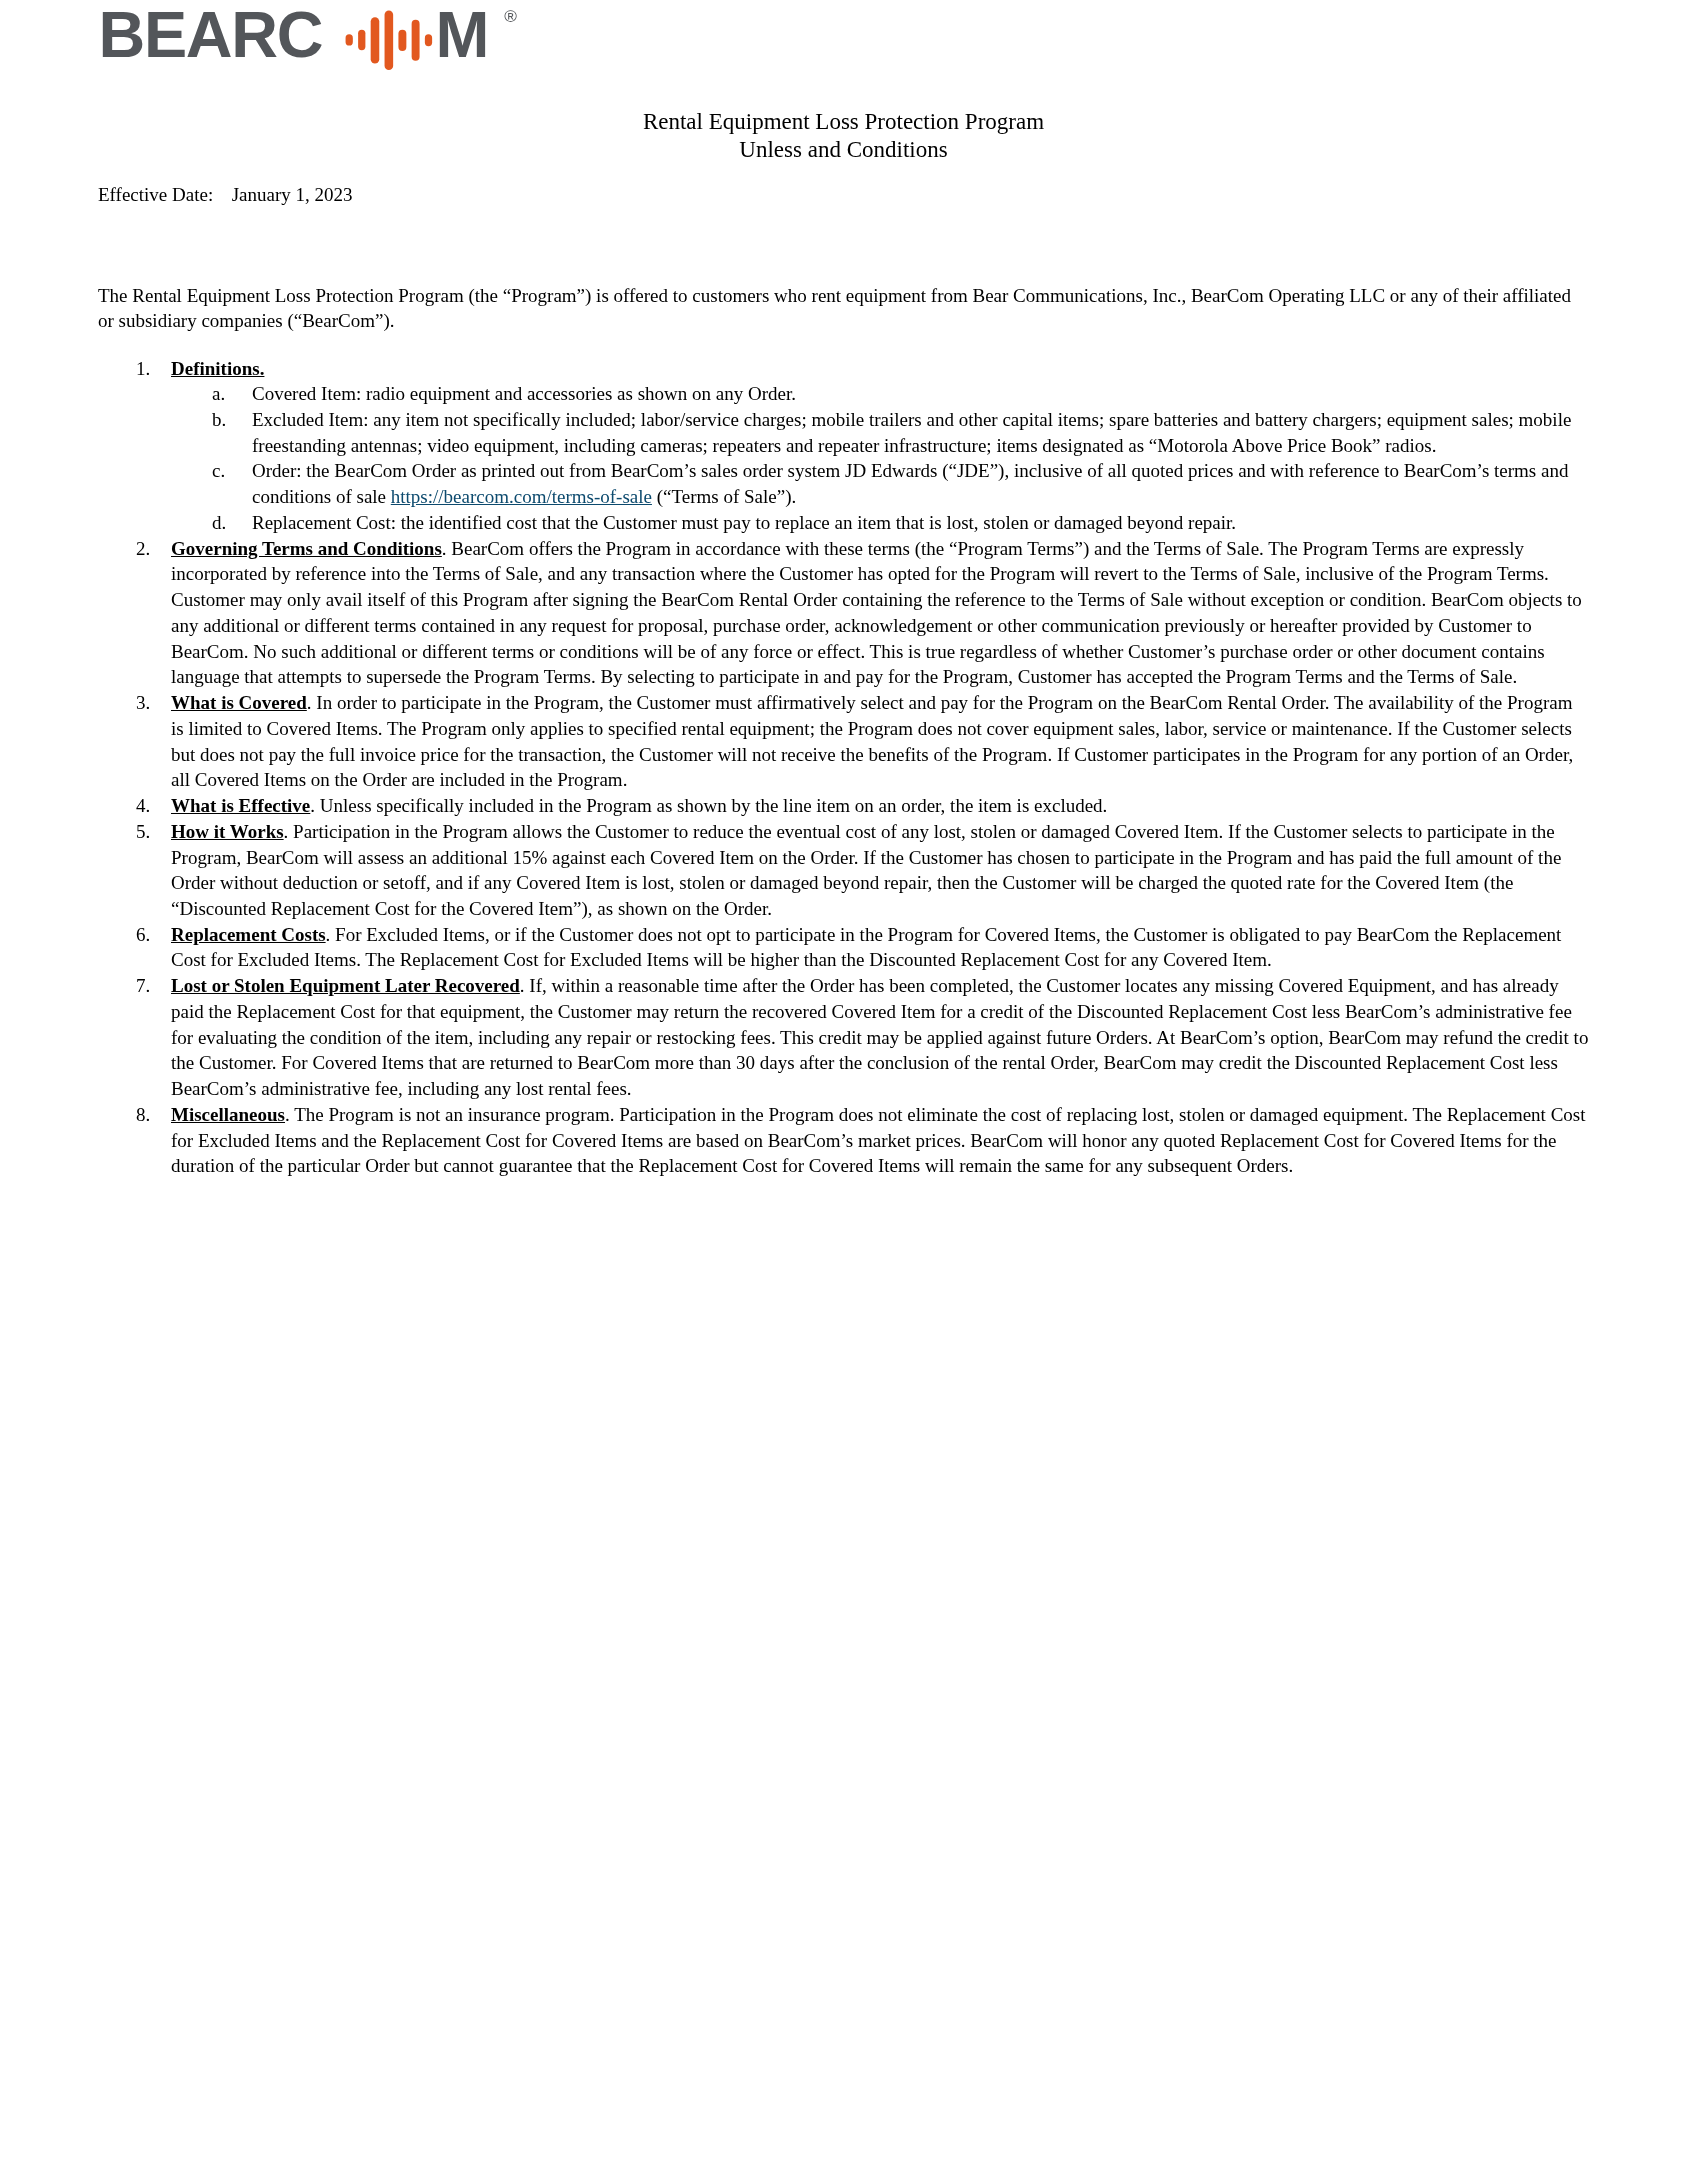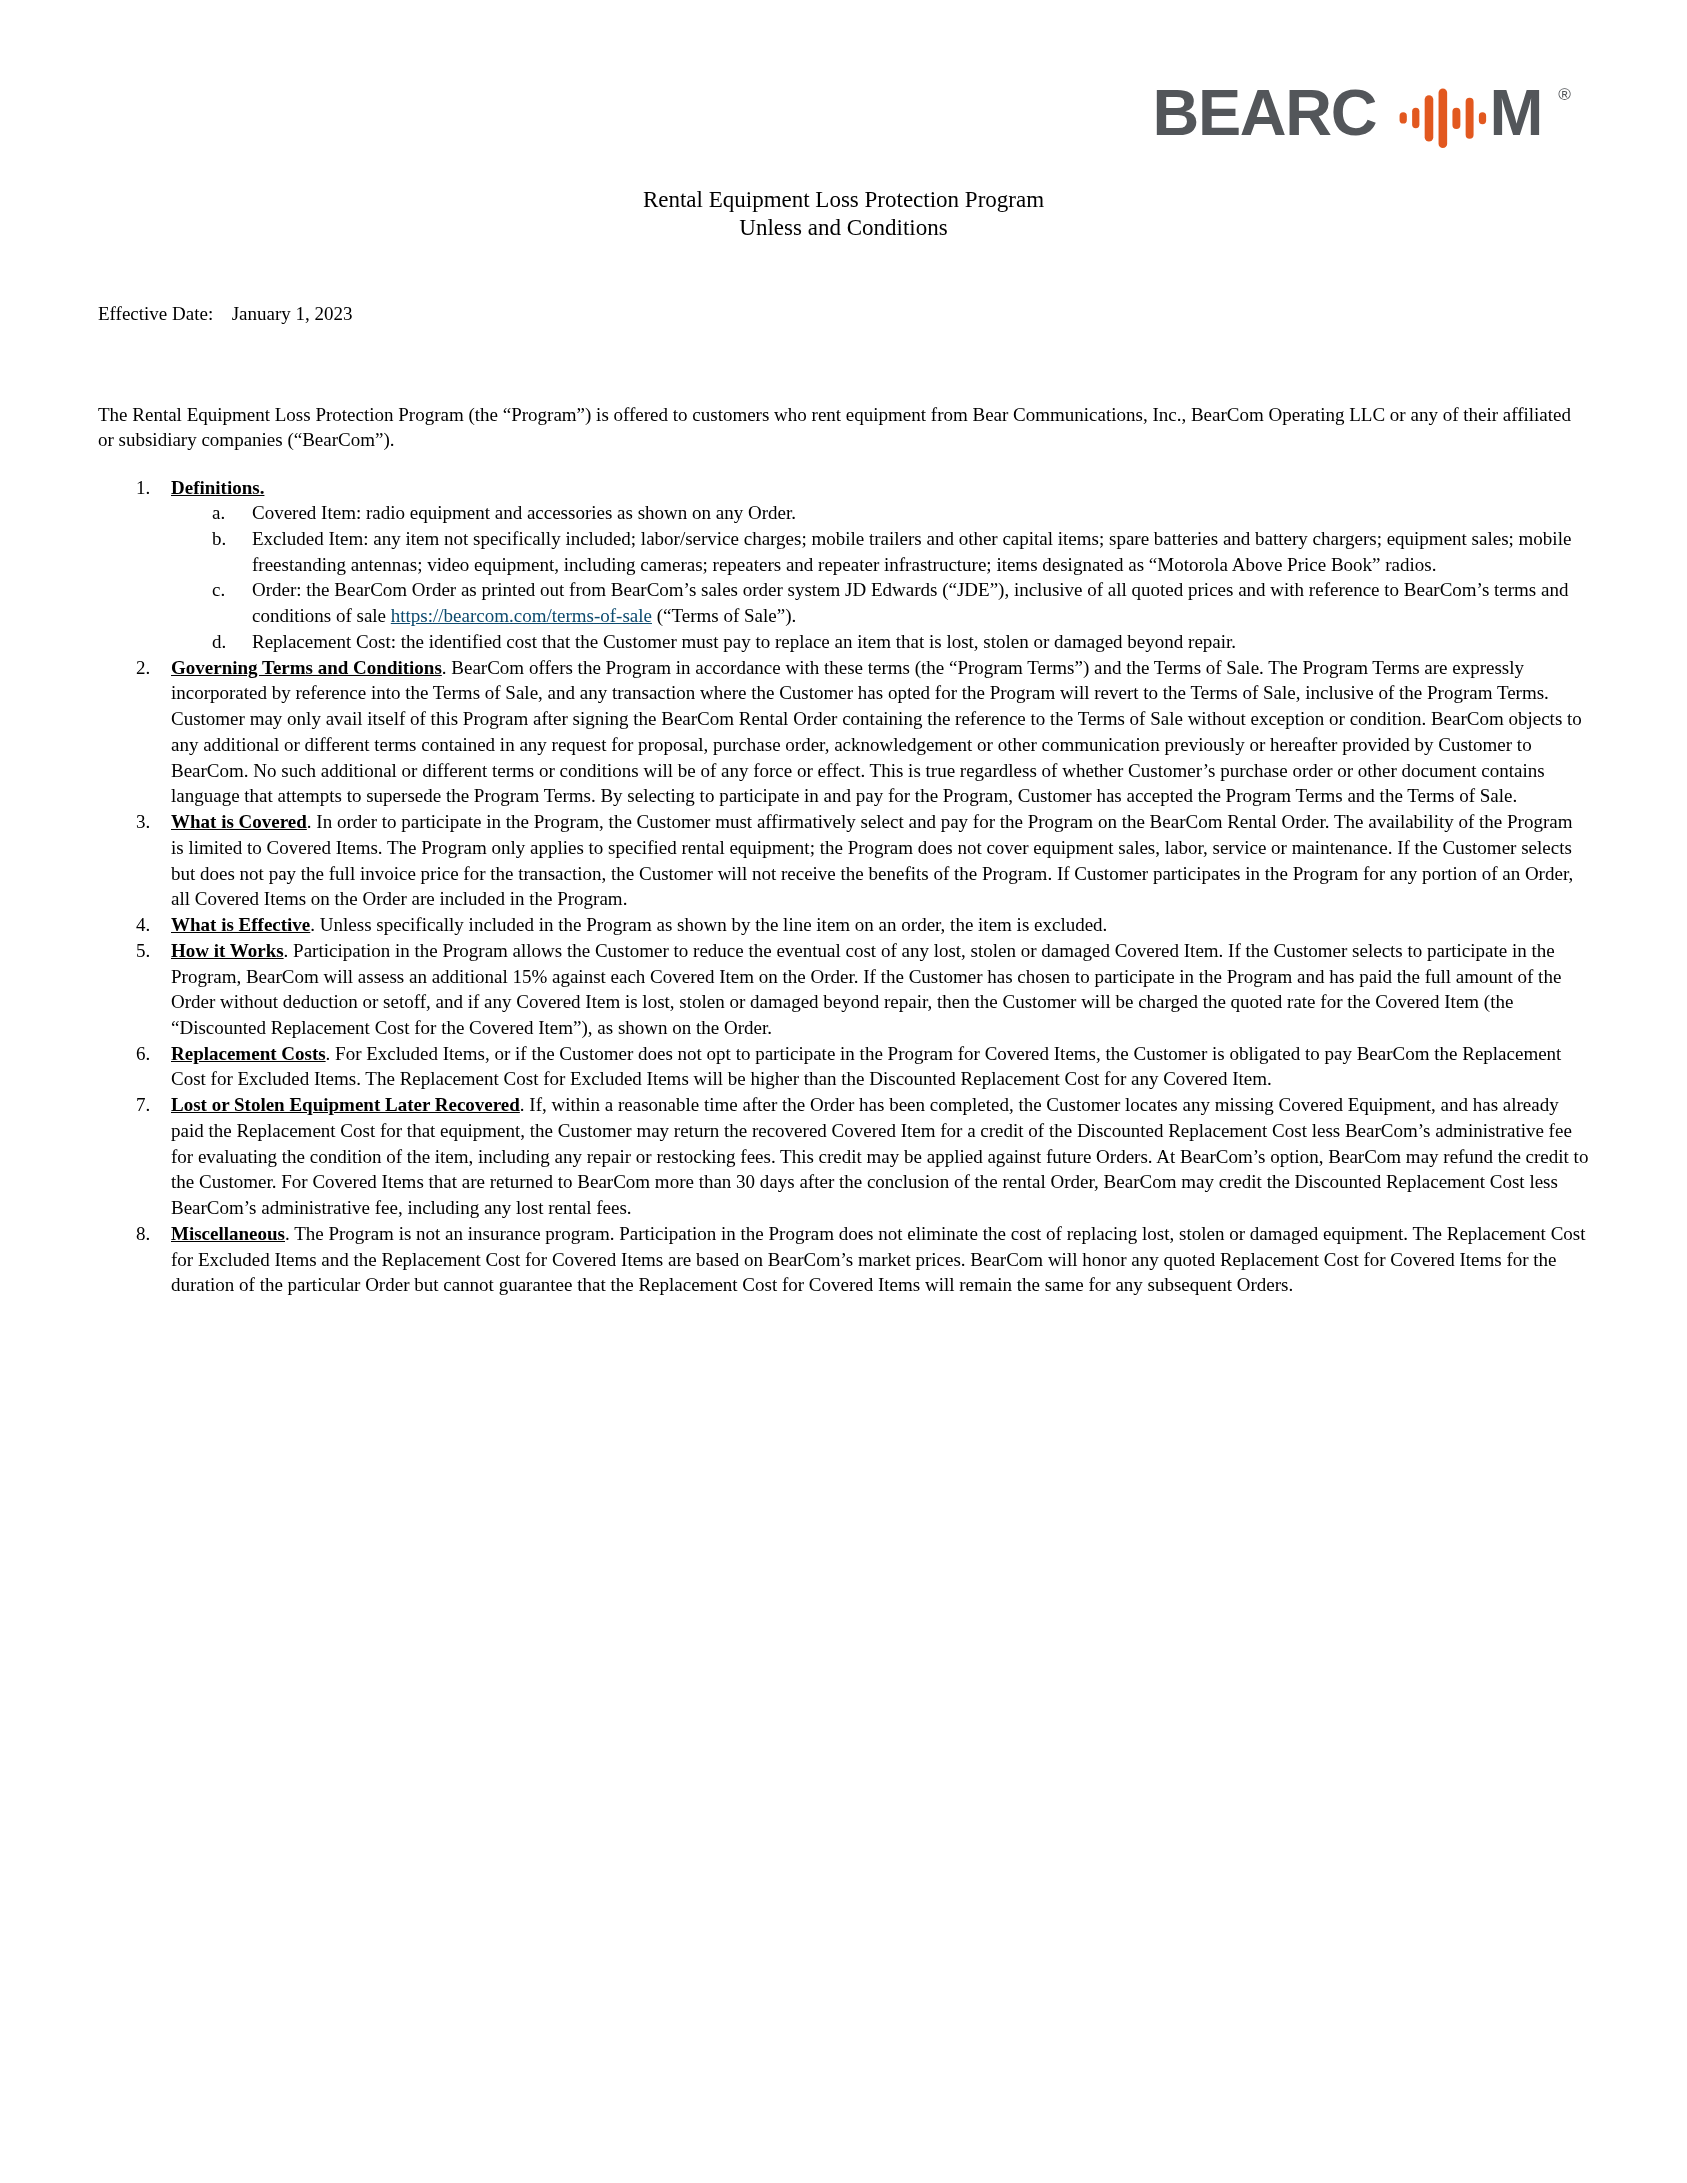--- a/index.html
+++ b/index.html
@@ -18,42 +18,41 @@
     position: relative;
     width: 1687px;
     height: 2183px;
     box-sizing: border-box;
     padding: 0 98px;
     background: #ffffff;
   }
 
   
   .logo-block {
-    padding-top: 78px;
-    text-align: right;
+    text-align: left;
   }
   .logo {
     display: inline-flex;
     align-items: flex-start;
     justify-content: center;
   }
   .logo-svg { display: block; }
 
   
   .doc-title {
     text-align: center;
     font-size: 23px;
     line-height: 1.22;
     margin-top: 32px;
   }
   .doc-title div { white-space: nowrap; }
 
   
   .eff-date {
-    margin-top: 61px;
+    margin-top: 20px;
     font-size: 19px;
     line-height: 1.2;
   }
   .eff-date .label { }
   .eff-date .value { margin-left: 18.5px; }
 
   
   .intro {
     margin-top: 76px;
     font-size: 19px;

